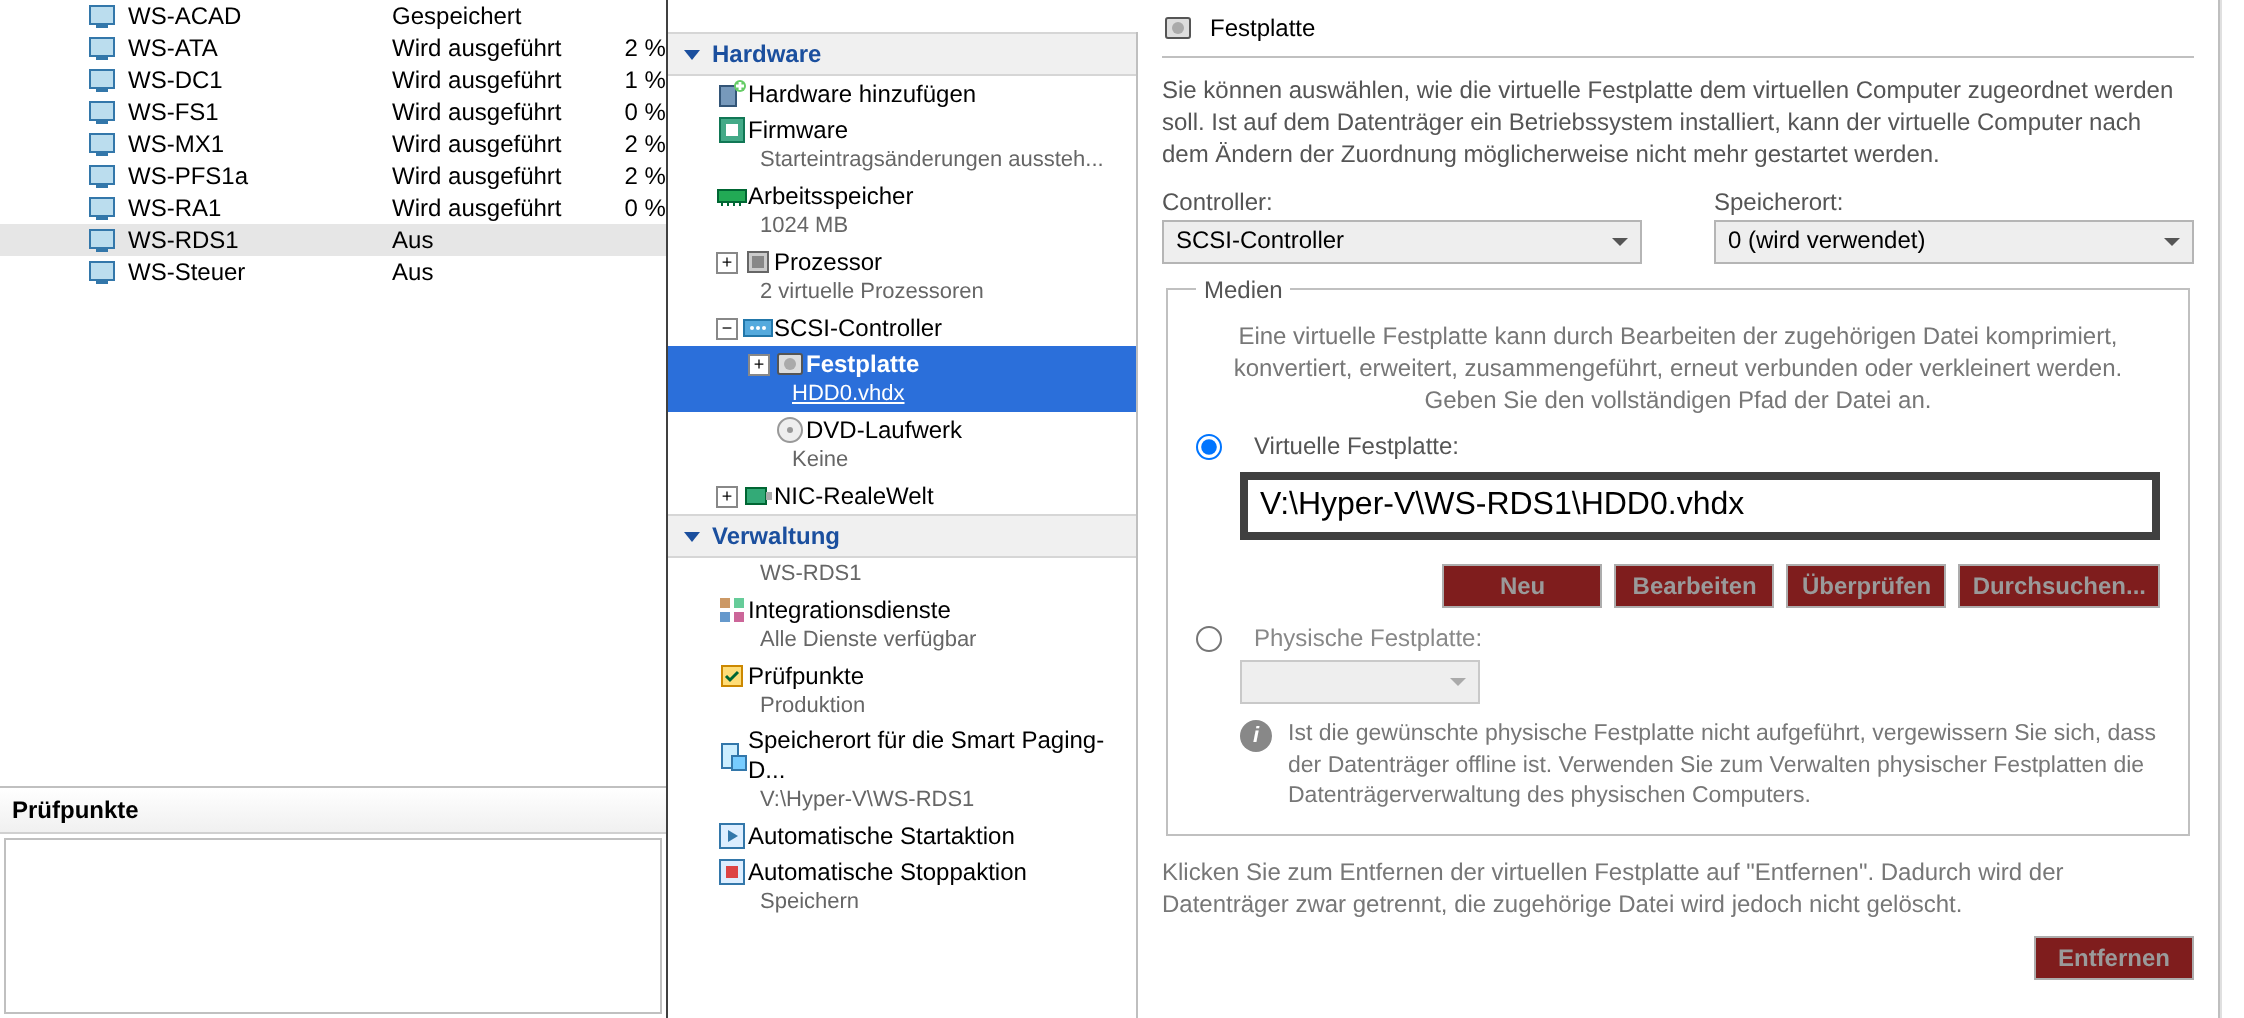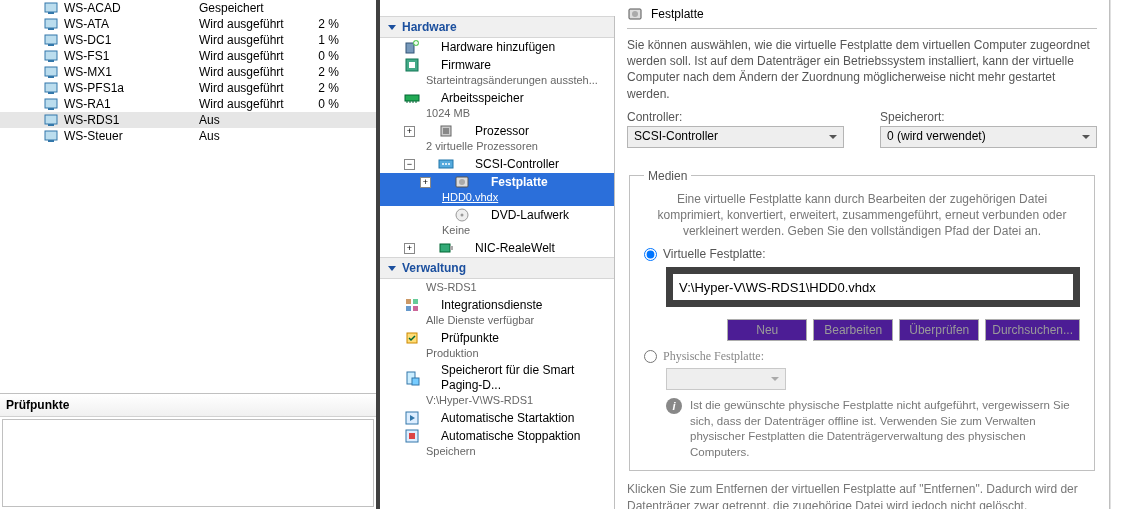--- a/index.html
+++ b/index.html
@@ -11,23 +11,23 @@
     background: #fff;
     width: 1122px;
     height: 509px;
     overflow: hidden;
     position: relative;
   }
   .layout { display: flex; height: 509px; }
 
   
   .left-pane {
-    width: 380px;
+    width: 334px;
     height: 509px;
-    border-right: 4px solid #404040;
+    border-right: 1px solid #404040;
     position: relative;
     background: #fff;
   }
   .vm-list { padding-top: 0; }
   .vm-row {
     display: flex;
     align-items: center;
     height: 16px;
     padding-left: 44px;
     font-size: 12px;
@@ -85,21 +85,21 @@
   .tree-item {
     padding: 1px 0 1px 24px;
     cursor: default;
     line-height: 15px;
   }
   .tree-item.selected {
     background: #2b6fda;
     color: #fff;
   }
   .tree-item.selected .tree-sub { color: #fff; text-decoration: underline; }
-  .tree-label { display: flex; align-items: center; gap: 21px; font-size: 12px; }
+  .tree-label { display: flex; align-items: center; gap: 0; font-size: 12px; }
   .tree-sub {
     font-size: 11px;
     color: #666;
     padding-left: 22px;
   }
   .tree-item .expander {
     width: 11px; height: 11px;
     border: 1px solid #888;
     display: inline-flex;
     align-items: center;
@@ -157,59 +157,60 @@
     position: absolute;
     right: 6px; top: 50%;
     width: 0; height: 0;
     border-left: 4px solid transparent;
     border-right: 4px solid transparent;
     border-top: 4px solid #555;
     transform: translateY(-50%);
   }
   fieldset.medien {
     border: 1px solid #c0c0c0;
-    margin-top: 21px;
+    margin-top: 6px;
     padding: 8px 14px 10px 14px;
   }
   fieldset.medien legend { color: #555; padding: 0 4px; }
   .radio-row {
     display: flex;
     align-items: center;
-    gap: 6px;
+    gap: 16px;
     margin: 4px 0;
   }
   .radio-row input[type="radio"] { margin: 0; }
   .path-input {
     width: 100%;
     height: 22px;
-    border: 7px solid #404040;
+    border: 4px solid #404040;
     padding: 13px 6px;
-    font-size: 13px;
+    font-size: 16px;
     margin: 2px 0 8px 22px;
     color: #000;
     width: calc(100% - 22px);
   }
   .btn-row {
     display: flex;
     gap: 6px;
     justify-content: flex-end;
     margin: 4px 0 8px 0;
   }
   .btn {
     min-width: 80px;
     height: 22px;
     border: 1px solid #adadad;
     background: linear-gradient(#fdfdfd,#ececec);
     font-size: 12px;
     cursor: pointer;
   }
   .btn[disabled] {
     color: #9a9a9a;
-    background: #4c1d95;
+    background: #7f1d1d;
     cursor: default;
+    font-weight: bold;
   }
   .disabled-combo {
     width: 120px;
     height: 22px;
     background: #eee;
     border: 1px solid #c9c9c9;
     position: relative;
     margin-left: 22px;
   }
   .disabled-combo::after {
@@ -596,21 +597,21 @@
 
         <div class="btn-row">
           <button class="btn" disabled="">Neu</button>
           <button class="btn" disabled="">Bearbeiten</button>
           <button class="btn" disabled="">Überprüfen</button>
           <button class="btn" disabled="">Durchsuchen...</button>
         </div>
 
         <div class="radio-row">
           <input type="radio" name="media" style="">
-          <span style="color:#888;font-family:Liberation Serif, serif;">Physische Festplatte:</span>
+          <span style="color:#888;">Physische Festplatte:</span>
         </div>
         <div class="disabled-combo"></div>
 
         <div class="info-note">
           <span class="info-icon">i</span>
           <span>Ist die gewünschte physische Festplatte nicht aufgeführt, vergewissern Sie sich, dass der Datenträger offline ist. Verwenden Sie zum Verwalten physischer Festplatten die Datenträgerverwaltung des physischen Computers.</span>
         </div>
       </fieldset>
 
       <p style="margin-top:10px;color:#777;">Klicken Sie zum Entfernen der virtuellen Festplatte auf "Entfernen". Dadurch wird der Datenträger zwar getrennt, die zugehörige Datei wird jedoch nicht gelöscht.</p>

